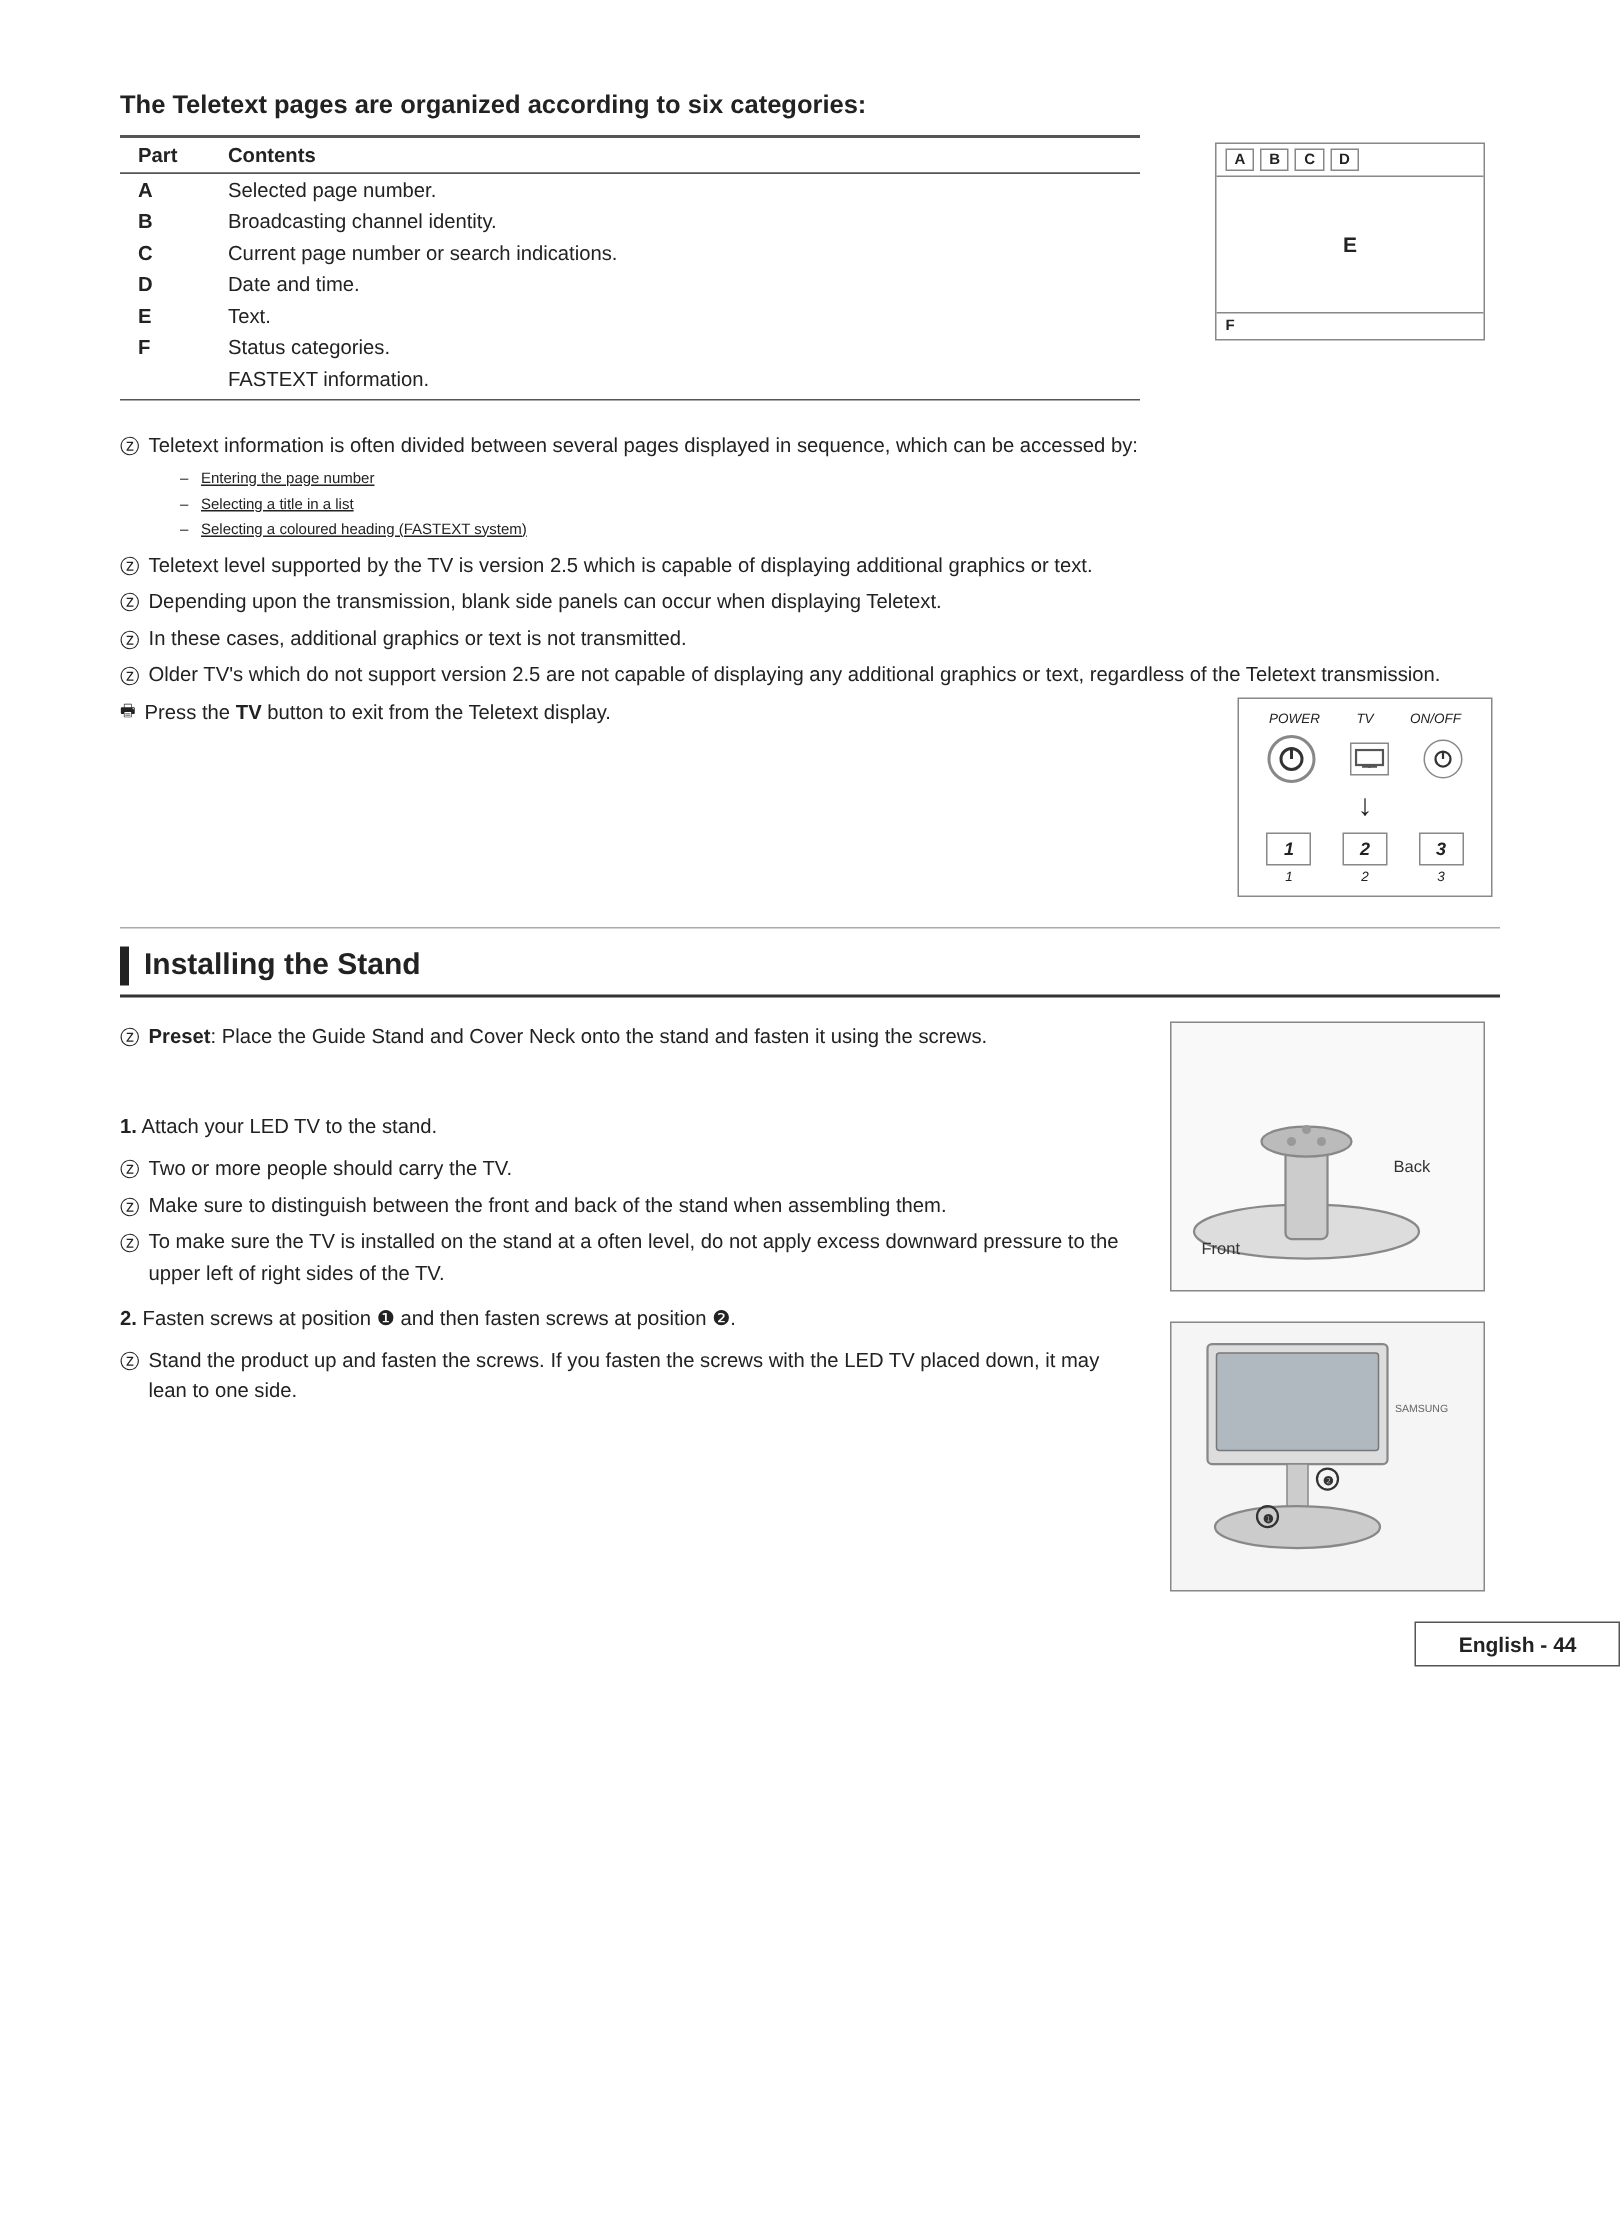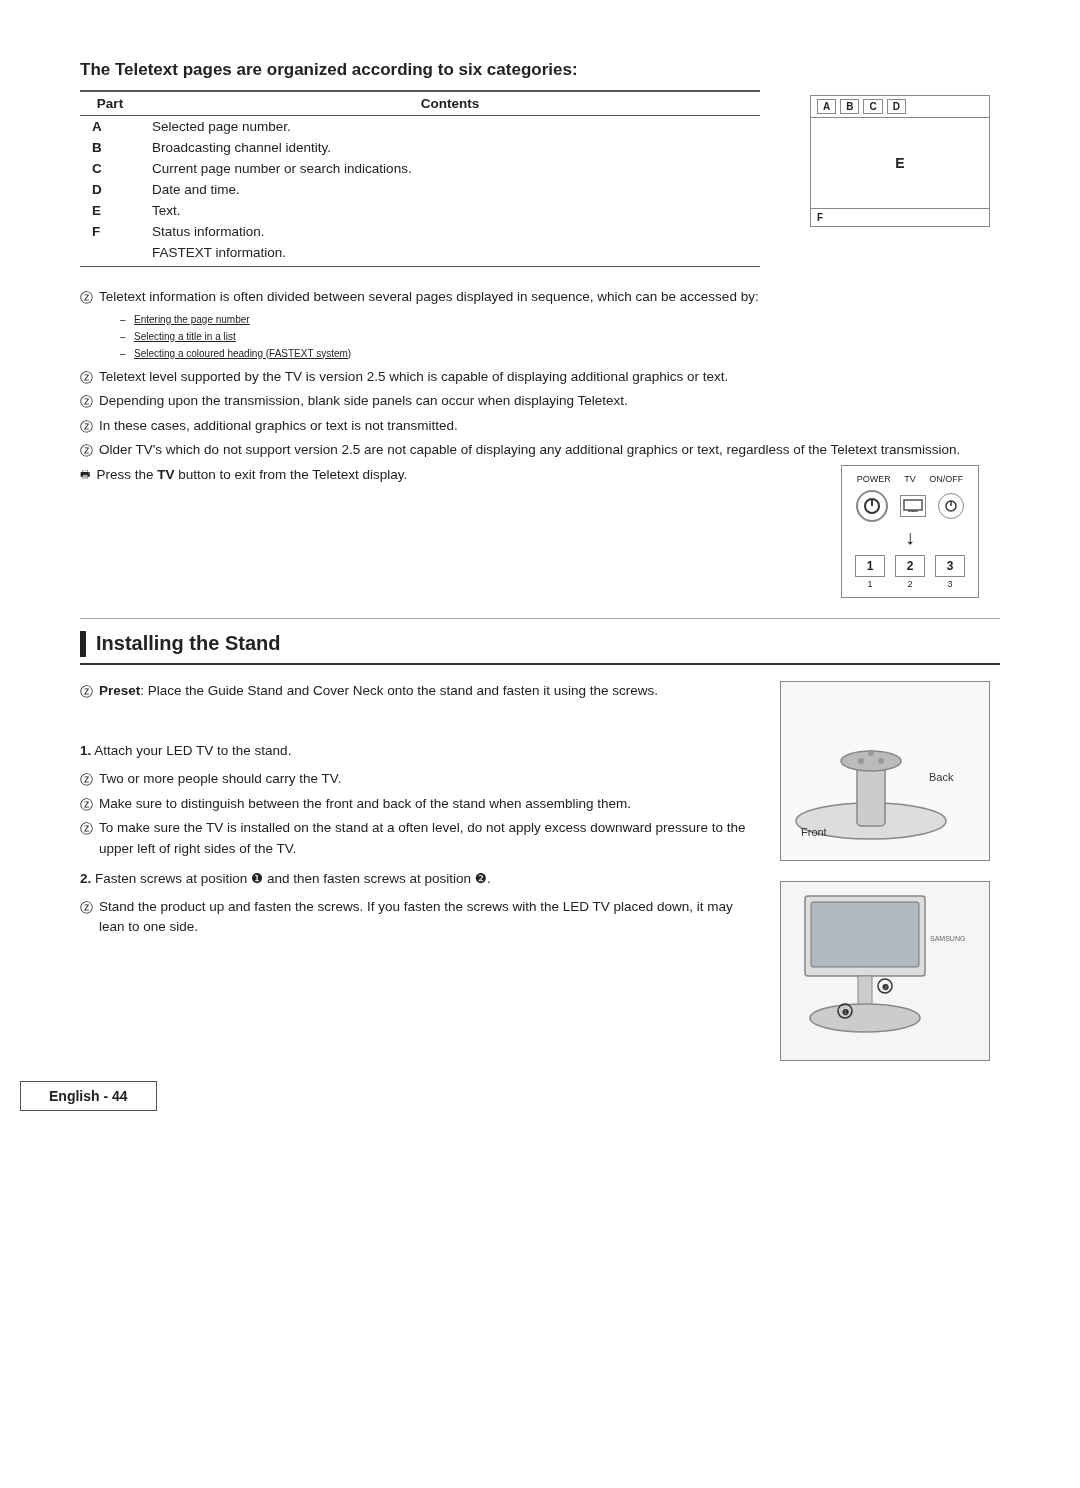--- a/index.html
+++ b/index.html
@@ -40,21 +40,21 @@
     }
     table.parts-table {
       border-collapse: collapse;
       width: 100%;
       font-size: 13.5px;
     }
     table.parts-table th {
       border-top: 2px solid #555;
       border-bottom: 1.5px solid #555;
       padding: 4px 12px;
-      text-align: center;
+      text-align: left;
       font-weight: bold;
       background: #fff;
     }
     table.parts-table td {
       padding: 3px 12px;
       vertical-align: top;
     }
     table.parts-table td:first-child {
       font-weight: bold;
       width: 60px;
@@ -152,23 +152,24 @@
     }
     .remote-text { flex: 1.8; }
     .remote-diagram {
       flex: 0 0 180px;
       display: flex;
       flex-direction: column;
       align-items: center;
     }
     .remote-box {
       border: 1.5px solid #888;
-      width: 138px;
+      width: 170px;
       padding: 8px;
       background: #fff;
+      font-style: italic;
     }
     .remote-top-row {
       display: flex;
       justify-content: space-around;
       margin-bottom: 6px;
       font-size: 9px;
     }
     .remote-top-row span {
       text-align: center;
       font-size: 9px;
@@ -304,24 +305,23 @@
       display: flex;
       align-items: center;
       justify-content: center;
     }
 
     
     .footer {
       position: absolute;
       bottom: 30px;
       left: 0;
-      right: 15px;
-      display: flex;
-      justify-content: flex-start;
-      padding-left: 20px;
+      right: 0;
+      display: flex;
+      justify-content: flex-end;
     }
     .footer-box {
       border: 1.5px solid #555;
       padding: 6px 28px;
       font-weight: bold;
       font-size: 14px;
     }
 
     
     .section-divider {
@@ -362,21 +362,21 @@
           <tr>
             <td>D</td>
             <td>Date and time.</td>
           </tr>
           <tr>
             <td>E</td>
             <td>Text.</td>
           </tr>
           <tr>
             <td>F</td>
-            <td>Status information.</td>
+            <td>Status categories.</td>
           </tr>
           <tr>
             <td></td>
             <td>FASTEXT information.</td>
           </tr>
         </tbody>
       </table>
       <div class="table-bottom-border"></div>
     </div>
 

